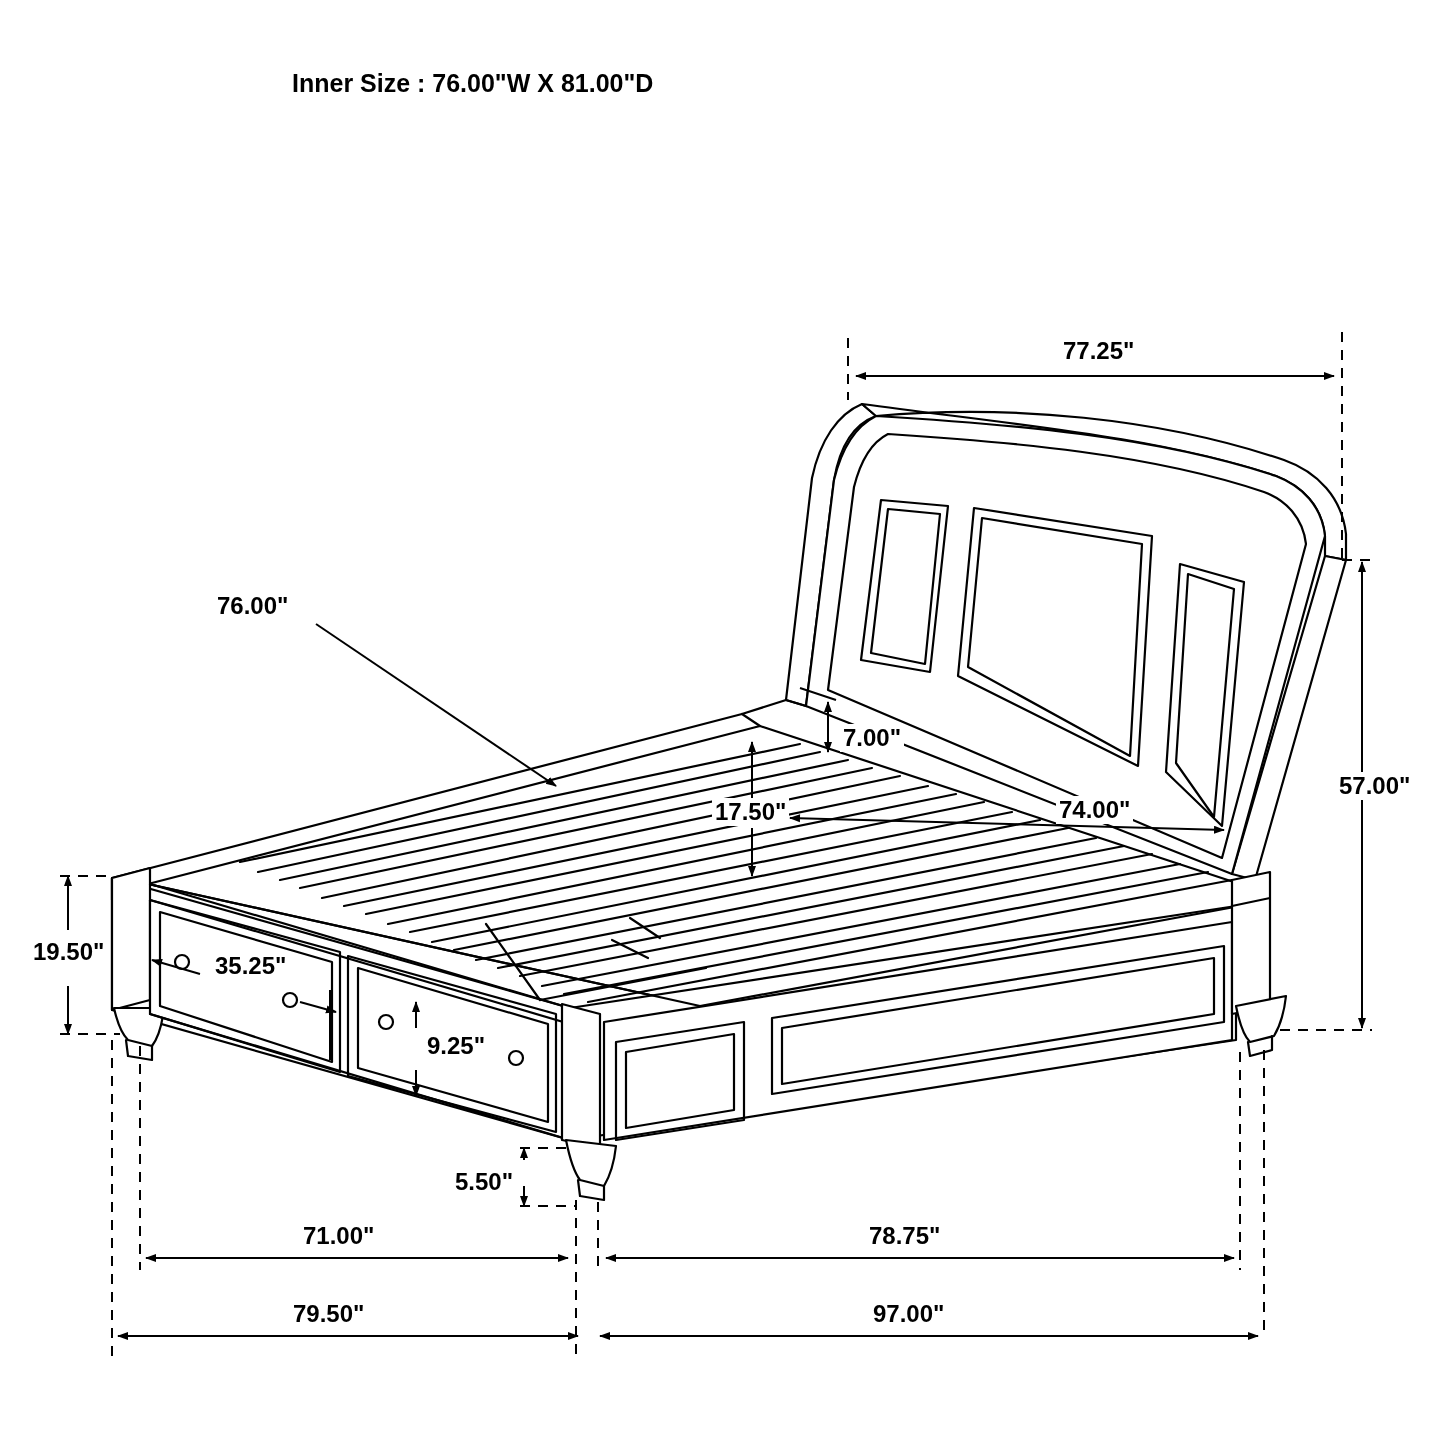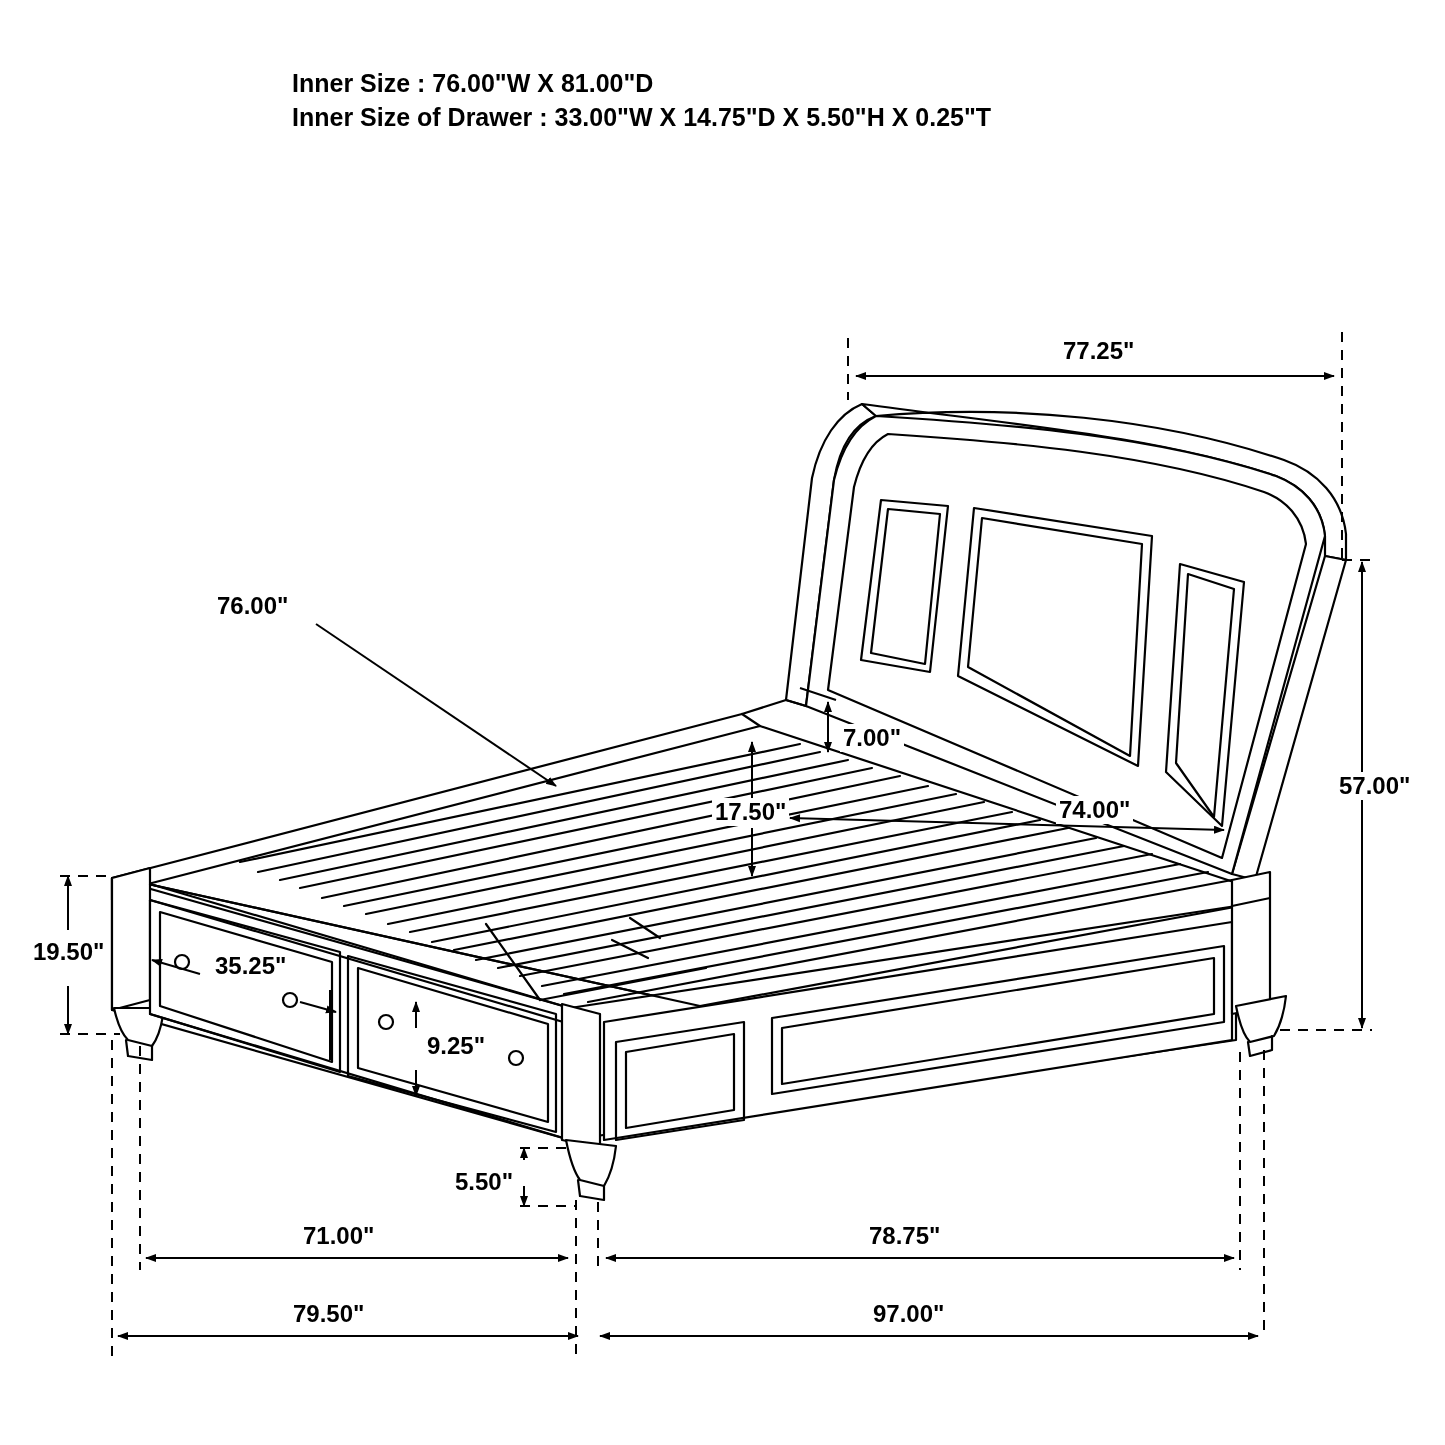--- a/index.html
+++ b/index.html
@@ -43,21 +43,20 @@
     padding: 0 3px;
   }
 </style>
 </head>
 <body>
 
 <div id="page">
 
   <div class="hdr">
     <div>Inner Size : 76.00"W X 81.00"D</div>
-    <div>Inner Size of Drawer : 33.00"W X 14.75"D X 5.50"H X 0.25"T</div>
   </div>
 
   <svg class="diagram" viewBox="0 0 1445 1445">
     <defs>
       <marker id="arrEnd" markerWidth="12" markerHeight="12" refX="10" refY="4" orient="auto" markerUnits="userSpaceOnUse">
         <path d="M0,0 L11,4 L0,8 z" fill="#000"></path>
       </marker>
       <marker id="arrStart" markerWidth="12" markerHeight="12" refX="1" refY="4" orient="auto" markerUnits="userSpaceOnUse">
         <path d="M11,0 L0,4 L11,8 z" fill="#000"></path>
       </marker>

